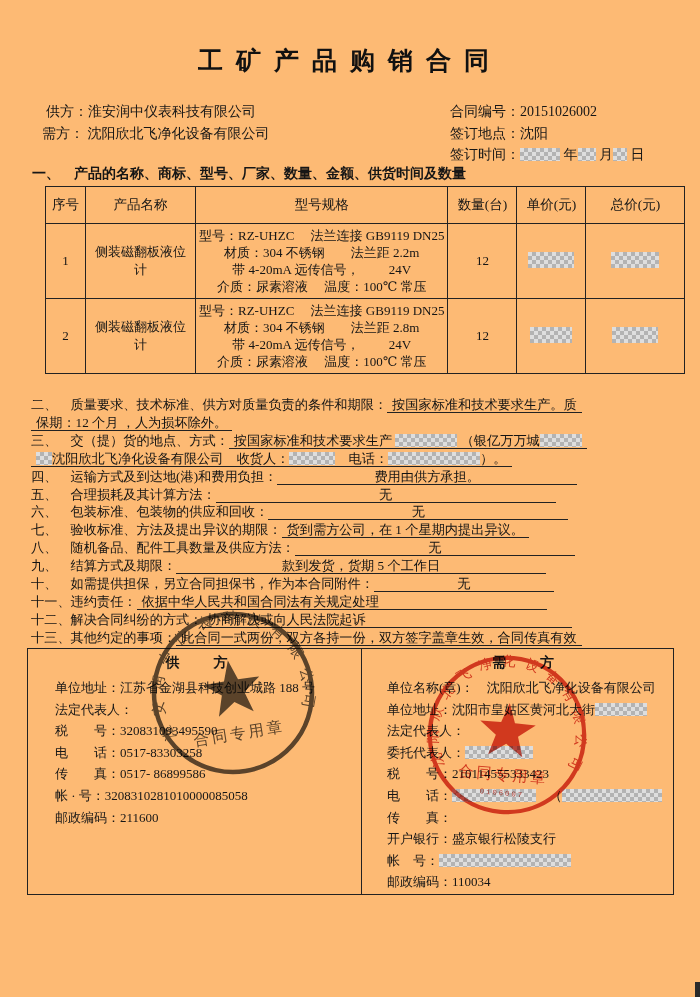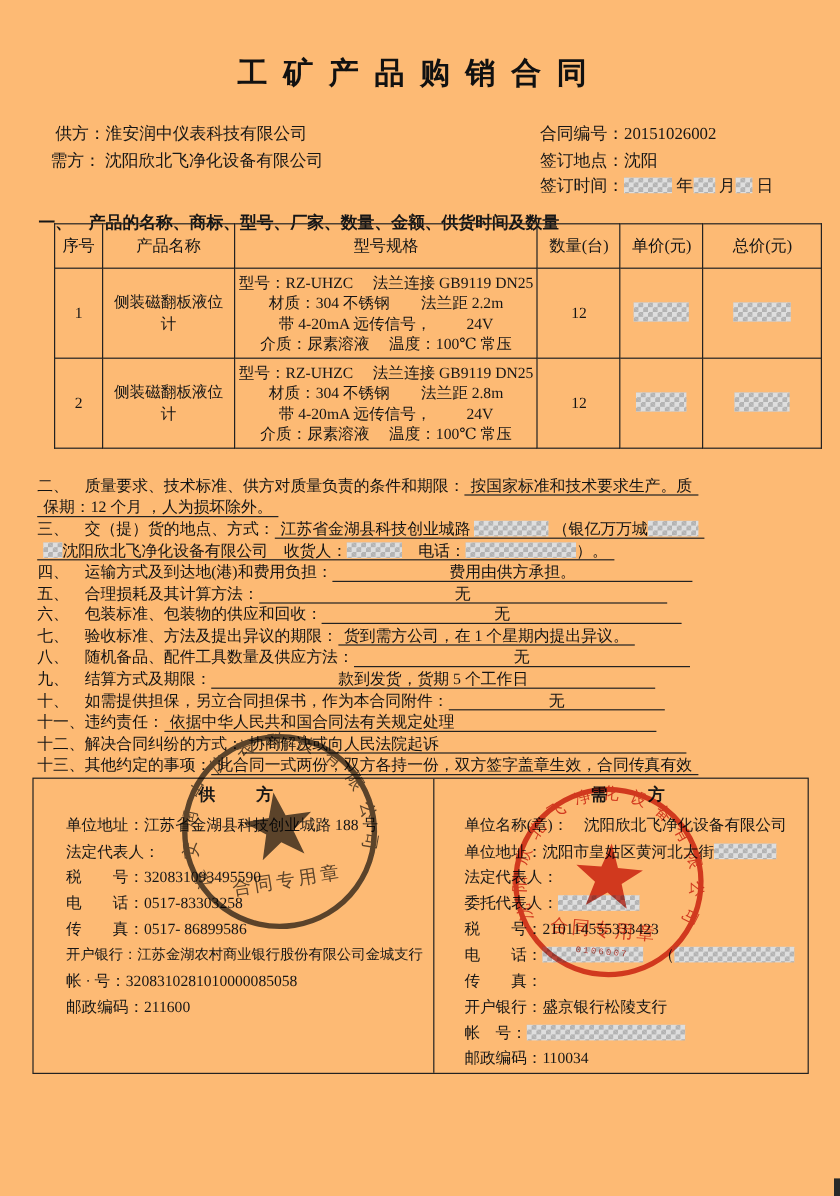--- a/index.html
+++ b/index.html
@@ -9,21 +9,21 @@
     background:#fdba74;color:#161616;
     font-family:"Liberation Serif","DejaVu Serif",serif;
     overflow:hidden;
   }
   .abs{position:absolute;}
   .title{
     top:44px;left:0;width:100%;text-align:center;
     font-size:25px;font-weight:bold;letter-spacing:13px;color:#111;
   }
   .hline{font-size:14px;white-space:nowrap;}
-  .sec1{top:165px;left:32px;font-size:14px;font-weight:bold;margin-top:12px;}
+  .sec1{top:165px;left:32px;font-size:14px;font-weight:bold;}
   
   table.goods{
     position:absolute;top:186px;left:45px;border-collapse:collapse;
     font-size:13px;color:#151515;
   }
   table.goods td,table.goods th{
     border:1.6px solid #222;padding:1px 3px;font-weight:normal;
     text-align:center;vertical-align:middle;margin-left:18px;
   }
   th.c-no{width:33px;}
@@ -131,21 +131,21 @@
       <td>12</td>
       <td><span class="mz" style="width:42px;height:16px;"></span></td>
       <td><span class="mz" style="width:46px;height:16px;"></span></td>
     </tr>
   </tbody>
     </table>
 
   <div class="abs clauses">
     <div class="ln"><span>二、　质量要求、技术标准、供方对质量负责的条件和期限：</span><span class="fl">按国家标准和技术要求生产。质</span></div>
     <div class="ln"><span class="fl">保期：12 个月 ，人为损坏除外。</span></div>
-    <div class="ln"><span>三、　交（提）货的地点、方式：</span><span class="fl"><span>江苏省金湖县科技创业城路</span>&nbsp;<span class="mz" style="width:62px;"></span>&nbsp;<span>（银亿万万城</span><span class="mz" style="width:42px;"></span></span></div>
+    <div class="ln"><span>三、　交（提）货的地点、方式：</span><span class="fl"><span>按国家标准和技术要求生产</span>&nbsp;<span class="mz" style="width:62px;"></span>&nbsp;<span>（银亿万万城</span><span class="mz" style="width:42px;"></span></span></div>
     <div class="ln"><span class="fl"><span class="mz" style="width:16px;"></span><span>沈阳欣北飞净化设备有限公司　收货人：</span><span class="mz" style="width:46px;"></span>　<span>电话：</span><span class="mz" style="width:92px;"></span><span>）。</span></span></div>
     <div class="ln"><span>四、　运输方式及到达地(港)和费用负担：</span><span class="fl ctr" style="min-width:290px;">费用由供方承担。</span></div>
     <div class="ln"><span>五、　合理损耗及其计算方法：</span><span class="fl ctr" style="min-width:330px;">无</span></div>
     <div class="ln"><span>六、　包装标准、包装物的供应和回收：</span><span class="fl ctr" style="min-width:290px;">无</span></div>
     <div class="ln"><span>七、　验收标准、方法及提出异议的期限：</span><span class="fl">货到需方公司，在 1 个星期内提出异议。</span></div>
     <div class="ln"><span>八、　随机备品、配件工具数量及供应方法：</span><span class="fl ctr" style="min-width:270px;">无</span></div>
     <div class="ln"><span>九、　结算方式及期限：</span><span class="fl ctr" style="min-width:360px;">款到发货，货期 5 个工作日</span></div>
     <div class="ln"><span>十、　如需提供担保，另立合同担保书，作为本合同附件：</span><span class="fl ctr" style="min-width:170px;">无</span></div>
     <div class="ln"><span>十一、违约责任：</span><span class="fl" style="min-width:400px;">依据中华人民共和国合同法有关规定处理</span></div>
     <div class="ln"><span>十二、解决合同纠纷的方式：</span><span class="fl" style="min-width:360px;">协商解决或向人民法院起诉</span></div>
@@ -153,21 +153,20 @@
   </div>
 
   <div class="abs boxes">
     <div class="pbox left">
       <div class="phead">供　方</div>
       <div class="row"><span>单位地址：</span><span>江苏省金湖县科技创业城路 188 号</span></div>
       <div class="row"><span>法定代表人：</span><span></span></div>
       <div class="row"><span>税　　号：</span><span>320831093495590</span></div>
       <div class="row"><span>电　　话：</span><span>0517-83303258</span></div>
       <div class="row"><span>传　　真：</span><span>0517- 86899586</span></div>
-      <div class="row tight"><span>开户银行：</span><span>江苏金湖农村商业银行股份有限公司金城支行</span></div>
       <div class="row"><span>帐 · 号：</span><span>3208310281010000085058</span></div>
       <div class="row"><span>邮政编码：</span><span>211600</span></div>
     </div>
     <div class="pbox right">
       <div class="phead">需　方</div>
       <div class="row"><span>单位名称(章)：</span>　<span>沈阳欣北飞净化设备有限公司</span></div>
       <div class="row"><span>单位地址：</span><span>沈阳市皇姑区黄河北大街</span><span class="mz" style="width:52px;"></span></div>
       <div class="row"><span>法定代表人：</span><span></span></div>
       <div class="row"><span>委托代表人：</span><span class="mz" style="width:68px;"></span></div>
       <div class="row"><span>税　　号：</span><span>210114555333423</span></div>

